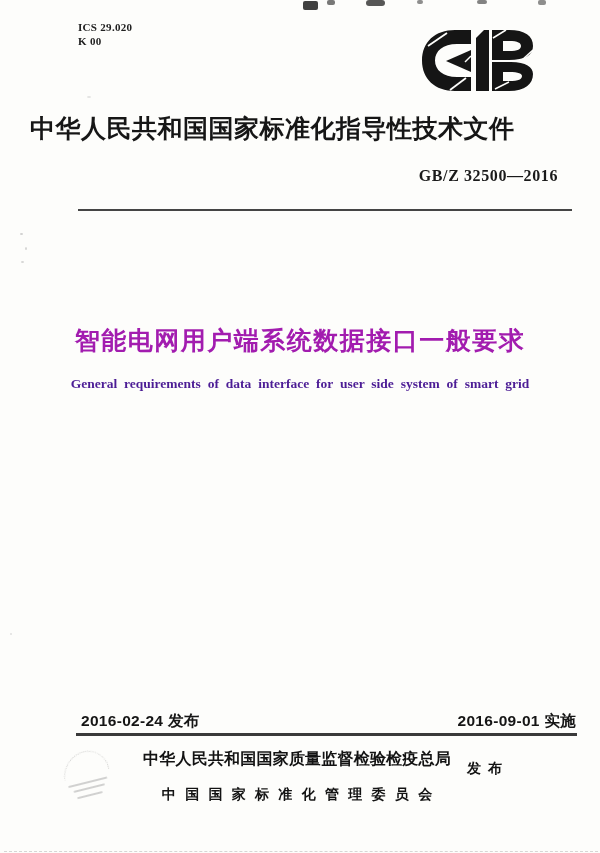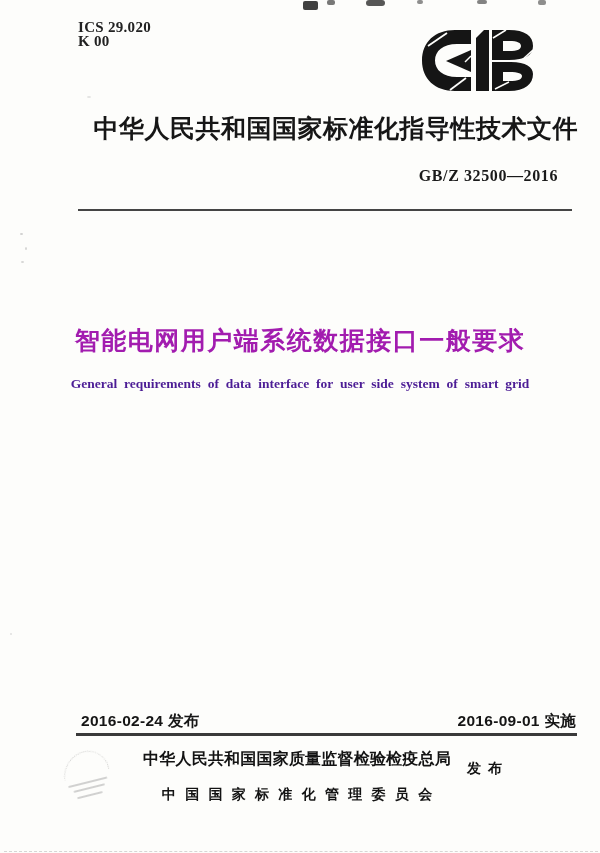--- a/index.html
+++ b/index.html
@@ -11,29 +11,29 @@
     background: #fdfdfb;
     overflow: hidden;
     color: #1b1b1b;
     font-family: "Liberation Sans", sans-serif;
   }
   .sr-only { position:absolute; width:1px; height:1px; overflow:hidden; clip:rect(0 0 0 0); white-space:nowrap; }
 
   .ics-block {
     position: absolute; left: 78px; top: 20px;
     font-family: "Liberation Serif", serif;
-    font-weight: 700; font-size: 15px; line-height: 14px;
+    font-weight: 700; font-size: 11px; line-height: 14px;
     letter-spacing: 0.3px; color: #222;
   }
 
   .gb-logo { position: absolute; left: 421px; top: 29px; width: 113px; height: 63px; }
 
   .standard-type {
     position: absolute; top: 112px; left: 30px; right: 22px;
-    text-align: right; white-space: nowrap;
+    text-align: left; white-space: nowrap;
     font-family: "Liberation Serif", serif;
     font-weight: 700; font-size: 25px; letter-spacing: 0.5px; color: #161616;
   }
 
   .standard-number {
     position: absolute; top: 167px; right: 42px;
     font-family: "Liberation Serif", serif;
     font-weight: 700; font-size: 16px; letter-spacing: 0.6px; color: #1a1a1a;
   }
 

